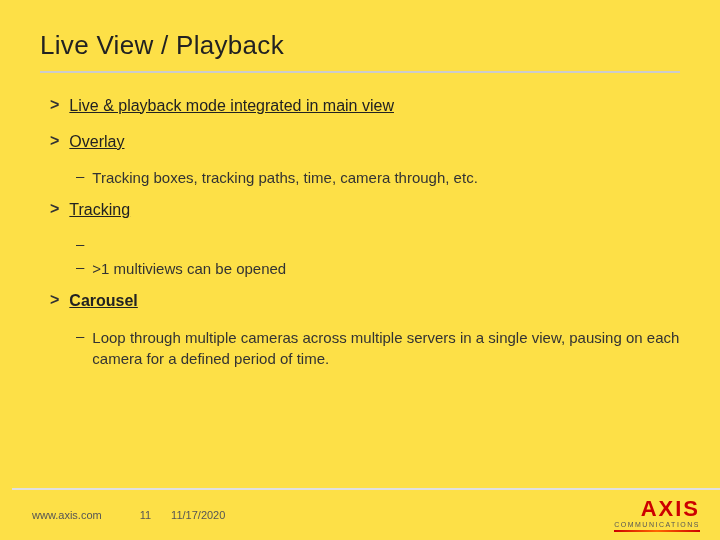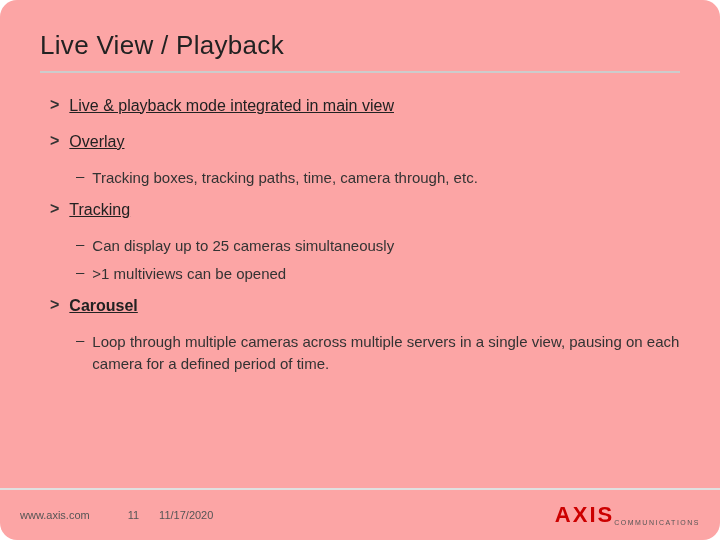--- a/index.html
+++ b/index.html
@@ -13,24 +13,23 @@
       height: 540px;
       background: #ffffff;
       font-family: Arial, Helvetica, sans-serif;
       position: relative;
       overflow: hidden;
     }
 
     .slide-container {
       width: 720px;
       height: 540px;
-      background: #fca5a5;
+      background: #fde047;
       position: relative;
       padding: 30px 40px 60px 40px;
-      border-radius: 17px;
     }
 
     .title {
       font-size: 26px;
       font-weight: 400;
       color: #222222;
       margin-bottom: 10px;
       letter-spacing: 0.3px;
     }
 
@@ -92,21 +91,21 @@
 
     .sub-text {
       font-size: 15px;
       color: #333333;
       line-height: 1.45;
     }
 
     .footer {
       position: absolute;
       bottom: 0;
-      left: 0;
+      left: 12px;
       right: 0;
       height: 52px;
       border-top: 2px solid #e0e0e0;
       display: flex;
       align-items: center;
       justify-content: space-between;
       padding: 0 20px 0 20px;
     }
 
     .footer-left {
@@ -126,21 +125,21 @@
       margin-left: 18px;
     }
 
     .footer-date {
       font-size: 11px;
       color: #555555;
     }
 
     .axis-logo {
       display: flex;
-      flex-direction: row;
+      flex-direction: column;
       align-items: flex-end;
     }
 
     .axis-logo-text {
       font-size: 22px;
       font-weight: bold;
       color: #cc0000;
       letter-spacing: 2px;
       line-height: 1;
     }
@@ -186,21 +185,20 @@
       </div>
     </div>
 
     <div class="bullet-item">
       <span class="bullet-arrow">&gt;</span>
       <span class="bullet-text">Tracking</span>
     </div>
     <div class="sub-bullets">
       <div class="sub-bullet">
         <span class="sub-dash">–</span>
-        <span class="sub-text">Can display up to 25 cameras simultaneously</span>
       </div>
       <div class="sub-bullet">
         <span class="sub-dash">–</span>
         <span class="sub-text">&gt;1 multiviews can be opened</span>
       </div>
     </div>
 
     <div class="bullet-item">
       <span class="bullet-arrow">&gt;</span>
       <span class="bullet-text bold">Carousel</span>

